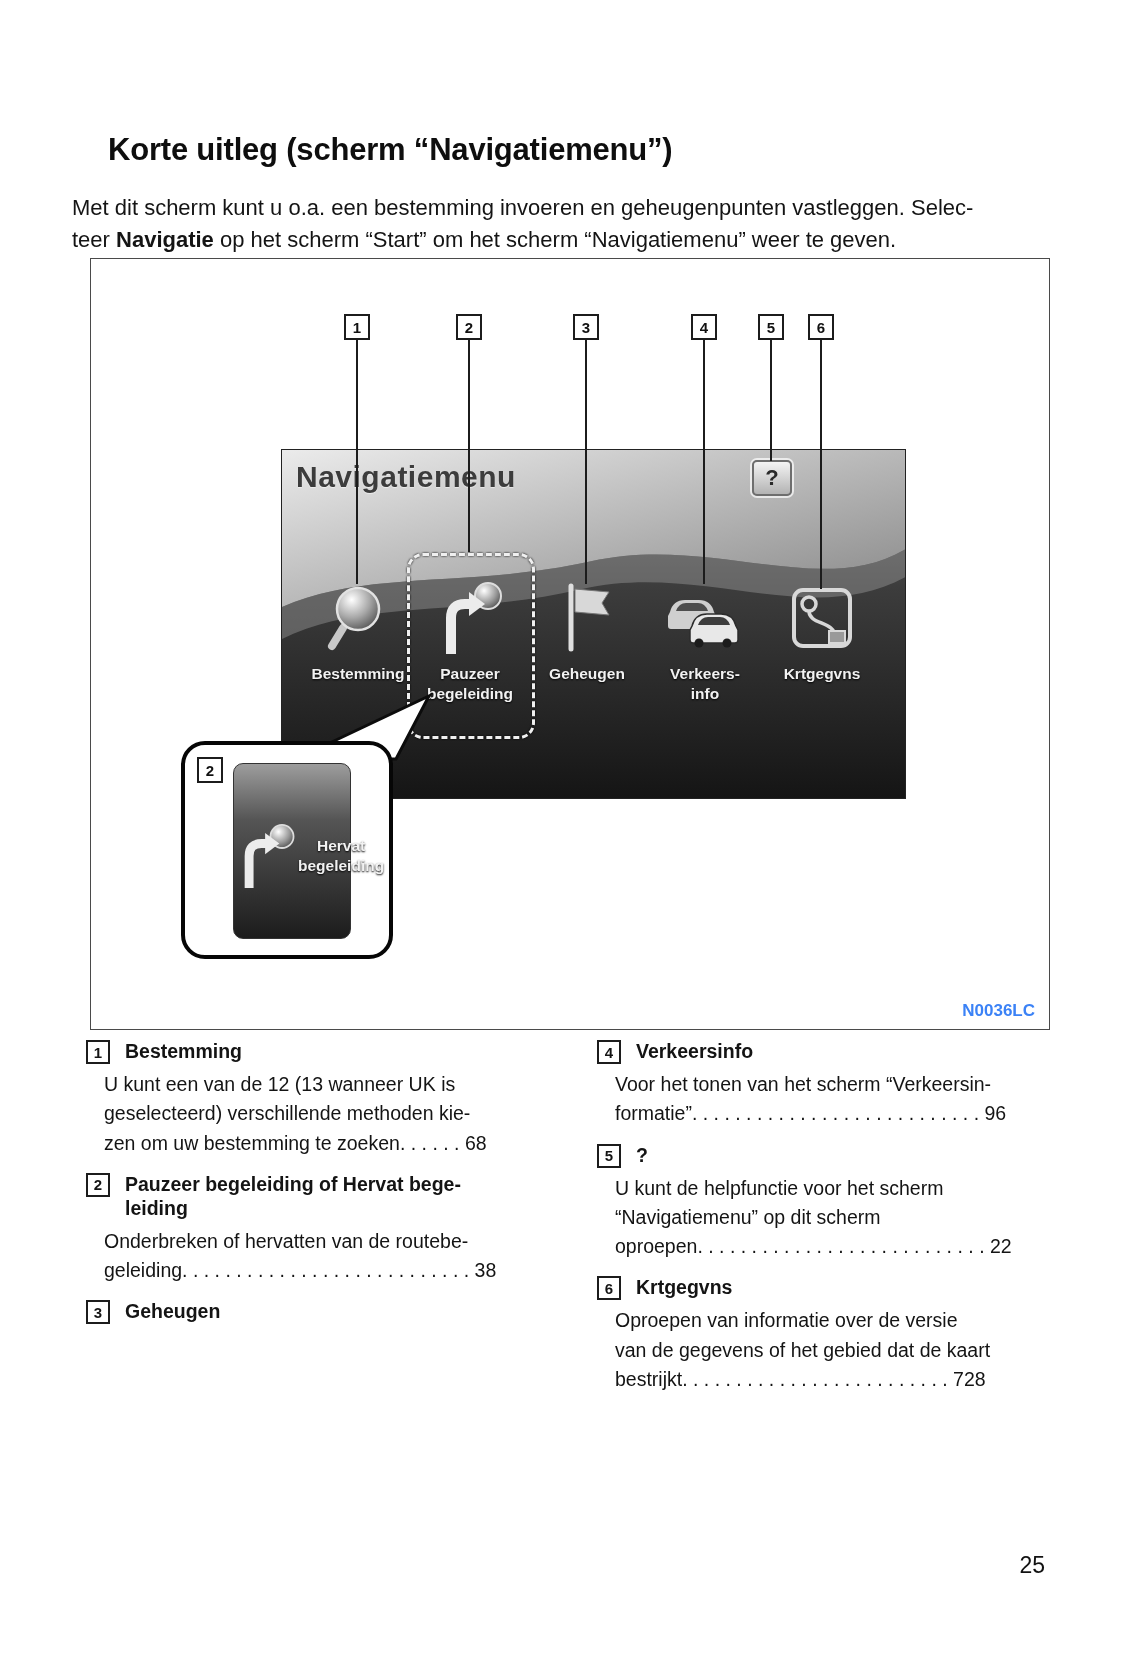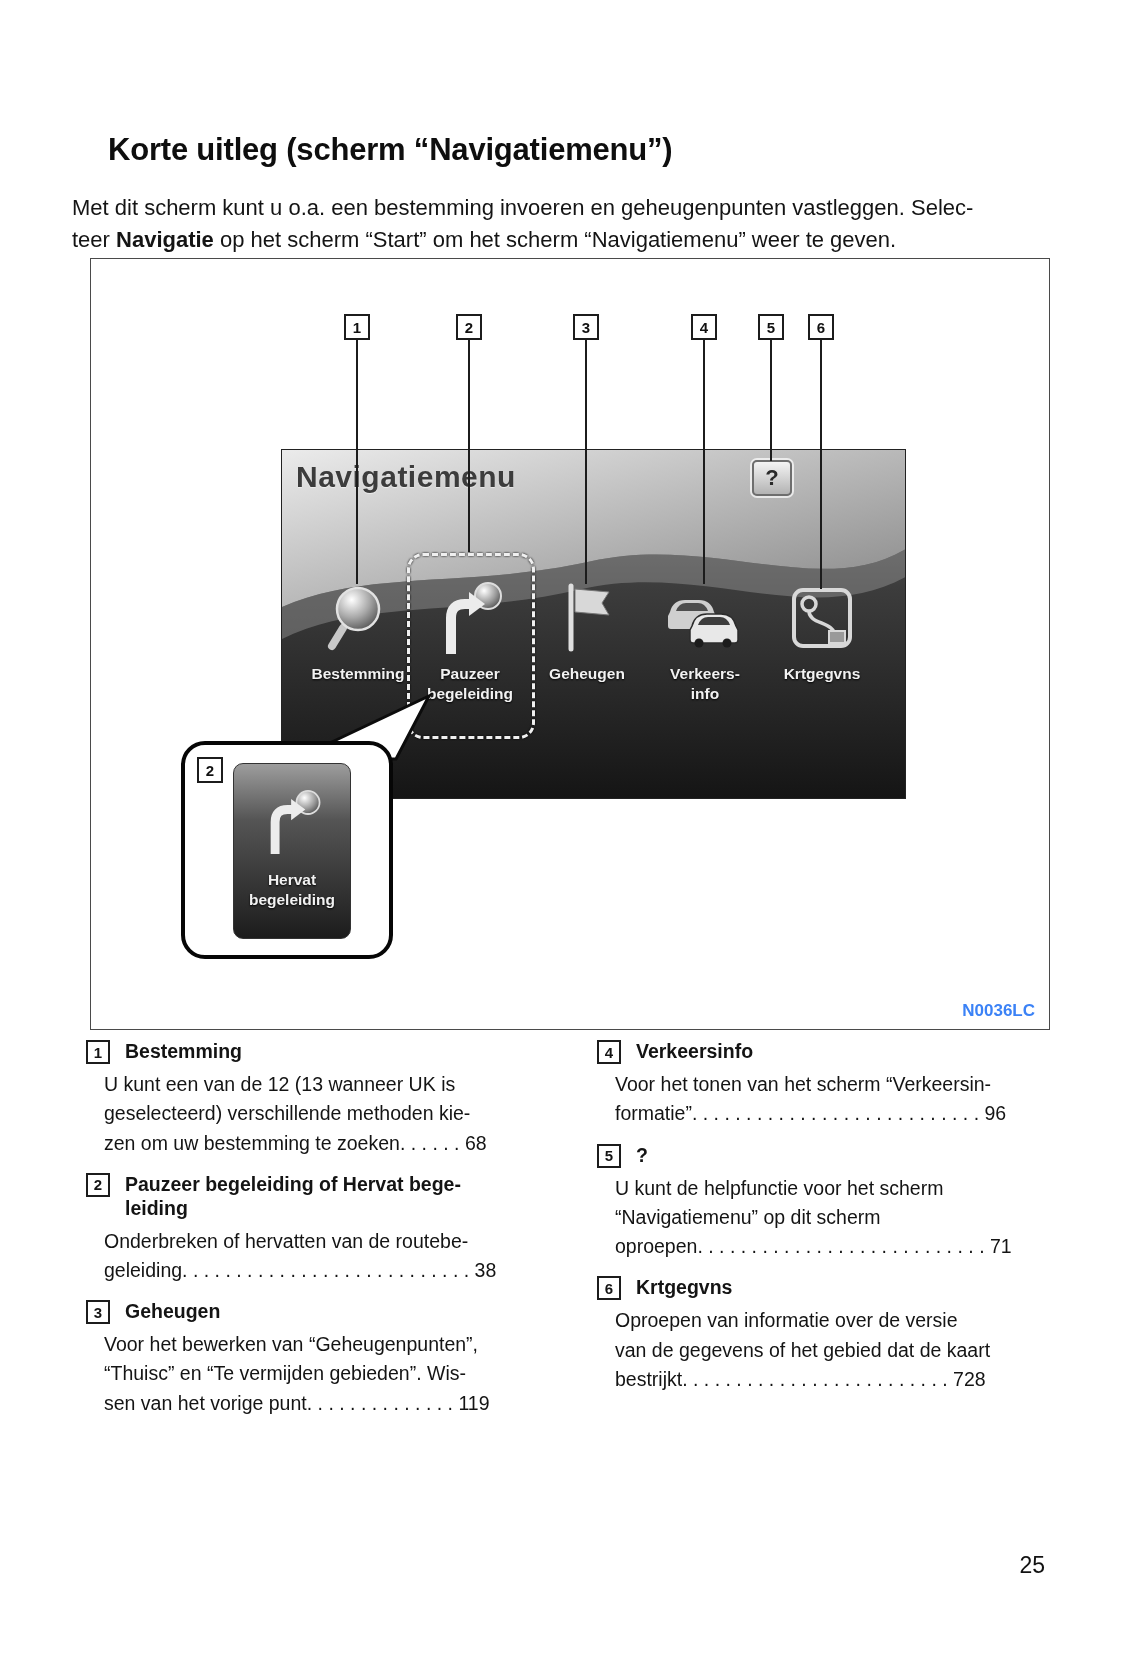--- a/index.html
+++ b/index.html
@@ -59,21 +59,21 @@
   }
   .tail{ position:absolute; left:0; top:0; z-index:5; pointer-events:none; }
   .inset{
     position:absolute; left:90px; top:482px; width:212px; height:218px;
     background:#fff; border:4px solid #060606; border-radius:24px; z-index:6;
   }
   .inset-num{ position:absolute; left:12px; top:12px; }
   .inset-tile{
     position:absolute; left:48px; top:18px; width:118px; height:176px;
     border-radius:10px; background:linear-gradient(180deg,#9d9d9d 0%,#555555 32%,#1c1c1c 100%);
-    display:flex; flex-direction:column; align-items:center; justify-content:flex-start;
+    display:flex; flex-direction:row; align-items:center; justify-content:flex-start;
     padding-top:10px; border:1px solid #333;
   }
   .inset-tile .mi-icon{ height:96px; }
   .fig-code{
     position:absolute; right:14px; bottom:8px; font-size:17px; font-weight:bold; color:#3b82f6;
   }
   .legend{
     position:absolute; left:86px; top:1038px; width:976px; display:flex; gap:46px;
     font-size:19.5px; color:#141414;
   }
@@ -289,23 +289,20 @@
 geleiding. . . . . . . . . . . . . . . . . . . . . . . . . . . 38</div>
       </div>
 
       <div class="litem">
         <div class="lhead">
           <div class="numbox">
               <span>3</span>
             </div>
           <div class="ltitle">Geheugen</div>
         </div>
-        <div class="lbody">Voor het bewerken van “Geheugenpunten”,
-“Thuisc” en “Te vermijden gebieden”. Wis-
-sen van het vorige punt. . . . . . . . . . . . . . 119</div>
       </div>
 
     </div>
     <div class="lcol">
 
       <div class="litem">
         <div class="lhead">
           <div class="numbox">
               <span>4</span>
             </div>
@@ -317,21 +314,21 @@
 
       <div class="litem">
         <div class="lhead">
           <div class="numbox">
               <span>5</span>
             </div>
           <div class="ltitle">?</div>
         </div>
         <div class="lbody">U kunt de helpfunctie voor het scherm
 “Navigatiemenu” op dit scherm
-oproepen. . . . . . . . . . . . . . . . . . . . . . . . . . . 71</div>
+oproepen. . . . . . . . . . . . . . . . . . . . . . . . . . . 22</div>
       </div>
 
       <div class="litem">
         <div class="lhead">
           <div class="numbox">
               <span>6</span>
             </div>
           <div class="ltitle">Krtgegvns</div>
         </div>
         <div class="lbody">Oproepen van informatie over de versie

